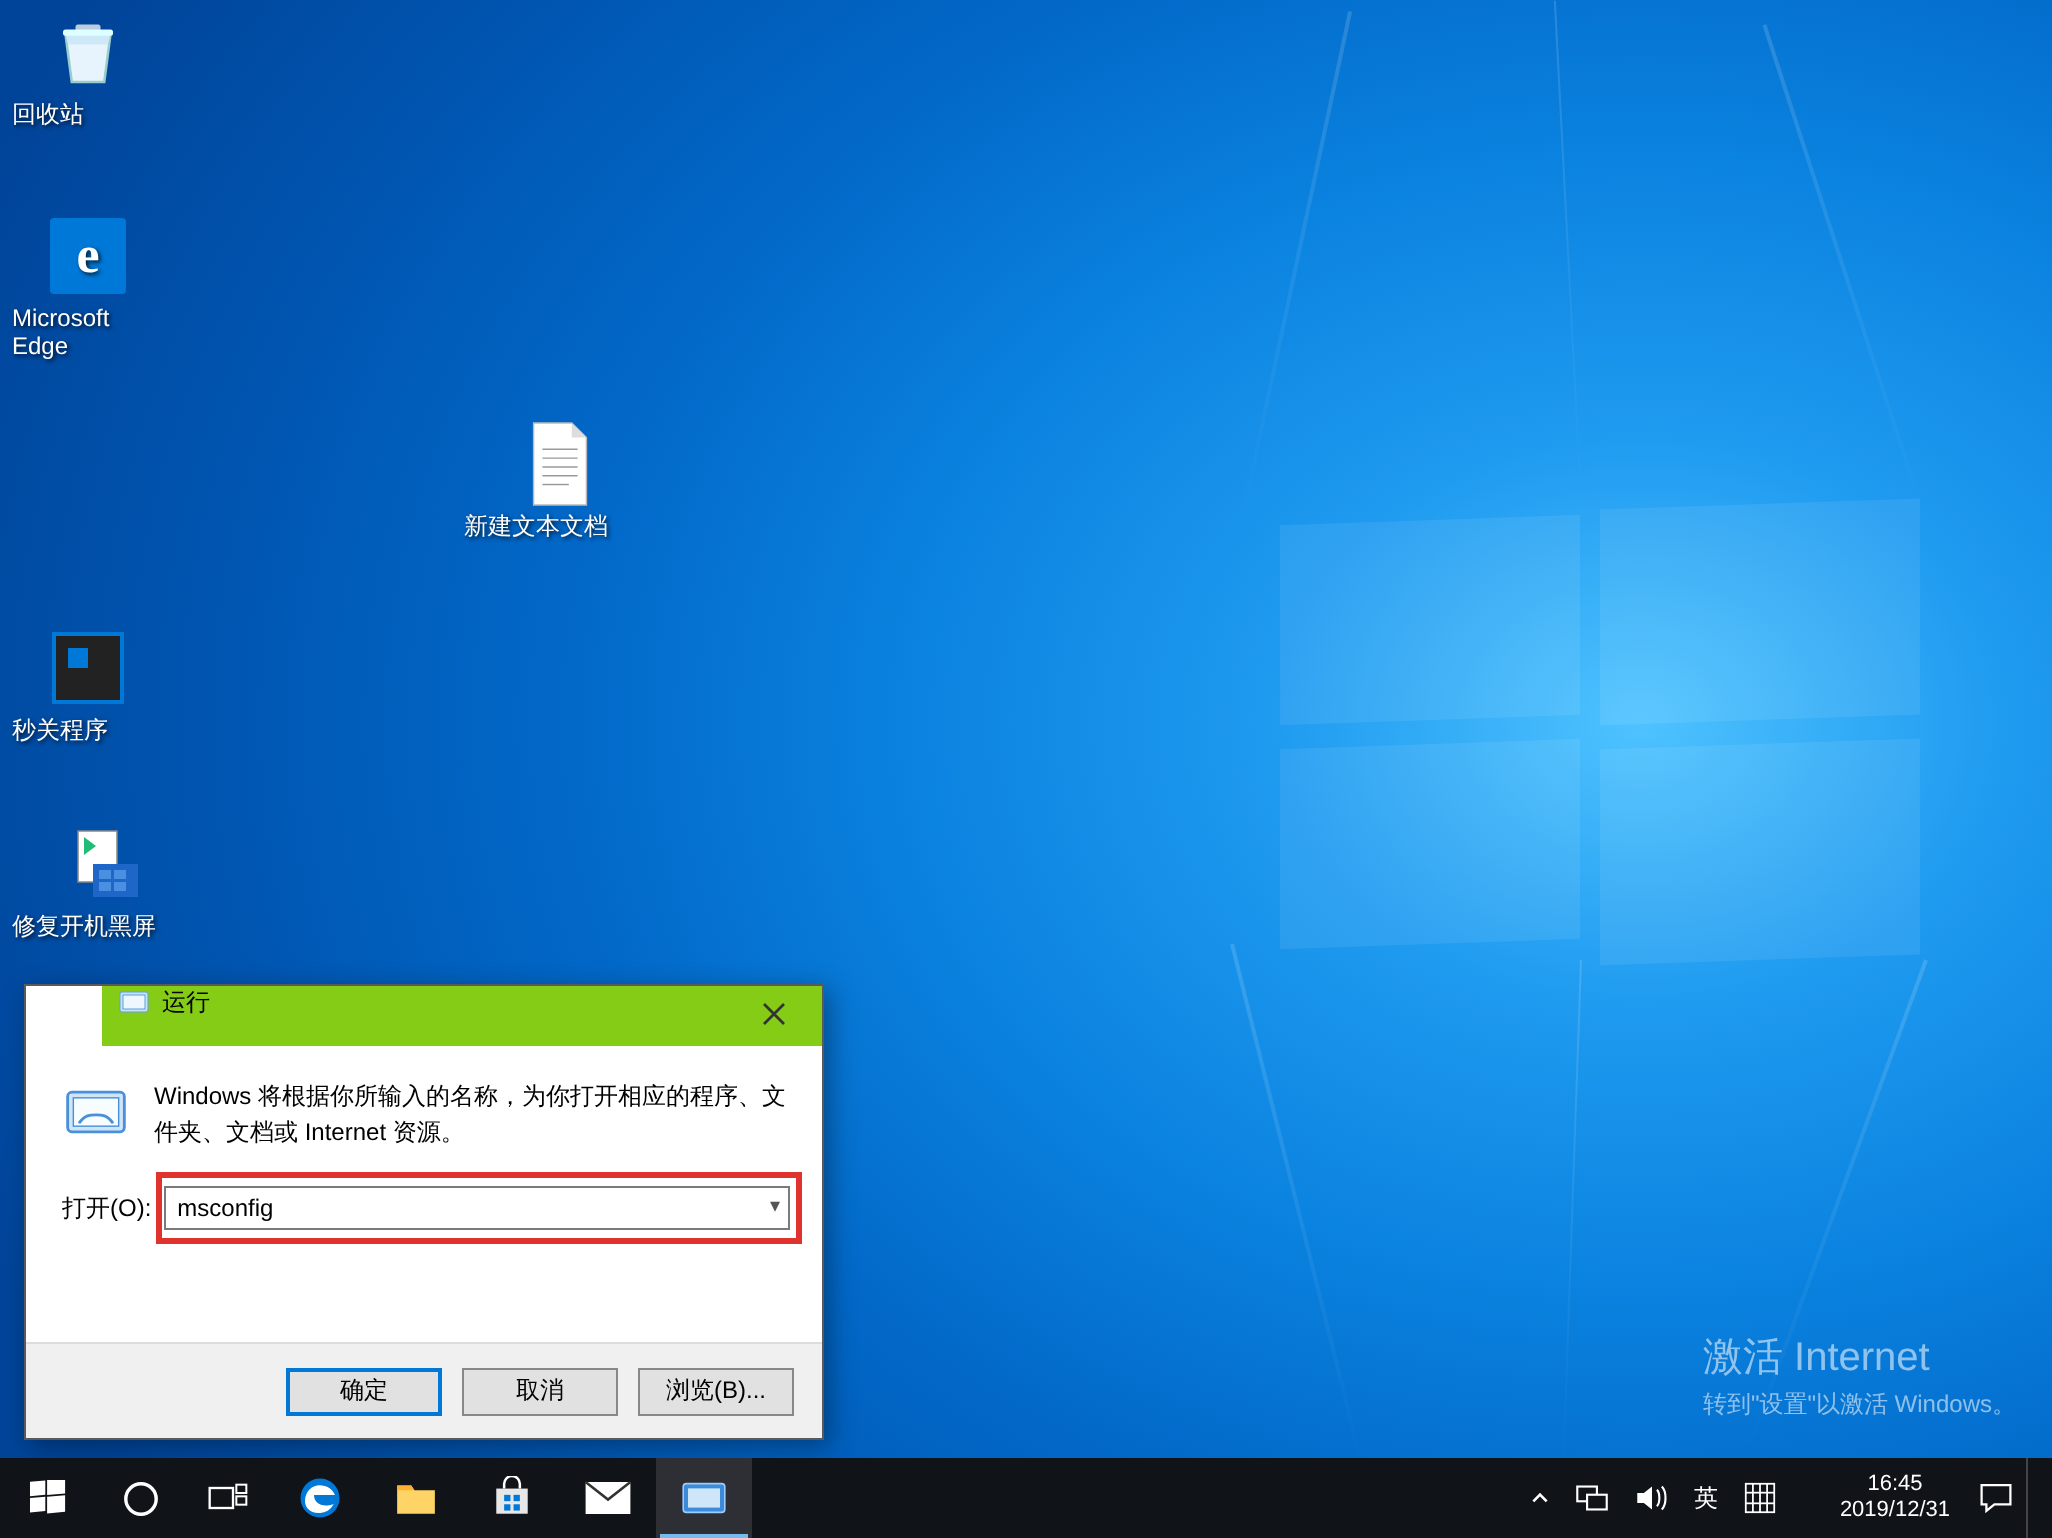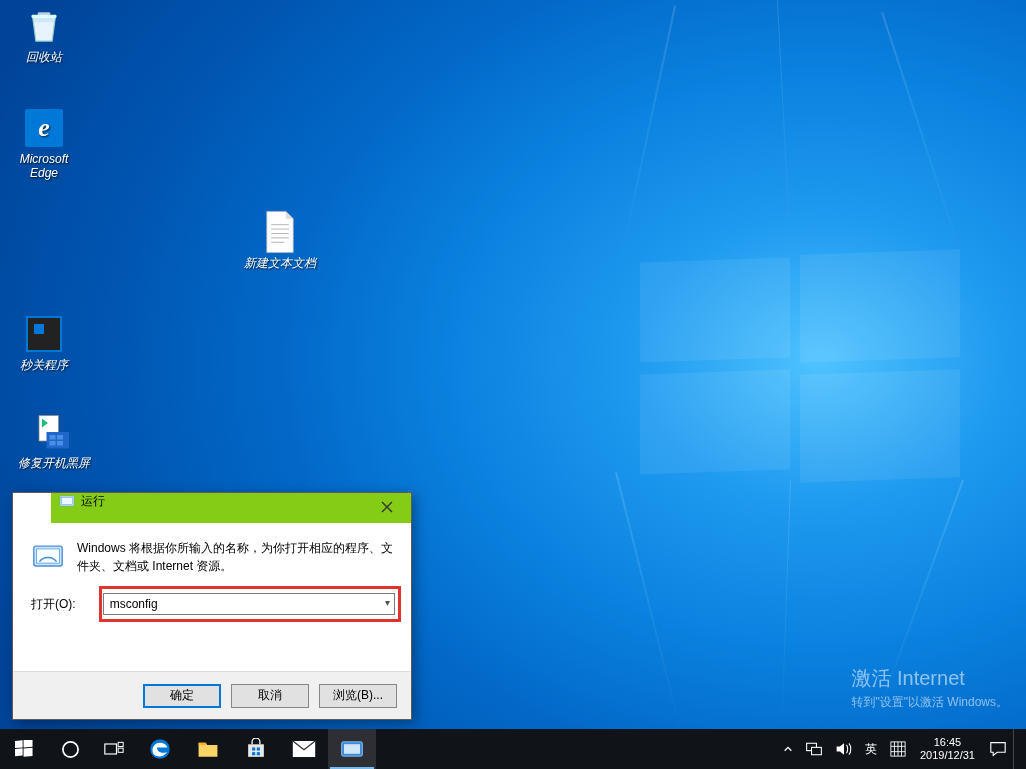--- a/index.html
+++ b/index.html
@@ -18,21 +18,21 @@
 .pane.p4 { left:800px; top:372px; width:160px; height:108px; transform:skewY(-2deg);}
 .ray { position:absolute; background:linear-gradient(180deg, rgba(255,255,255,0.15), rgba(255,255,255,0)); }
 .ray.r1 { left:620px; top:0; width:2px; height:260px; transform:rotate(12deg); transform-origin:bottom;}
 .ray.r2 { left:790px; top:0; width:1px; height:250px; transform:rotate(-3deg); transform-origin:bottom;}
 .ray.r3 { left:960px; top:0; width:2px; height:255px; transform:rotate(-18deg); transform-origin:bottom;}
 .ray.r4 { left:615px; top:472px; width:2px; height:270px; transform:rotate(-14deg); transform-origin:top;}
 .ray.r5 { left:790px; top:480px; width:1px; height:260px; transform:rotate(2deg); transform-origin:top;}
 .ray.r6 { left:962px; top:480px; width:2px; height:260px; transform:rotate(20deg); transform-origin:top;}
 
 
-.dicon { position:absolute; width:76px; text-align:center; color:#fff; font-size:12px; text-shadow:1px 1px 2px rgba(0,0,0,0.8); cursor:pointer;font-style:italic;}
+.dicon { position:absolute; width:76px; color:#fff; font-size:12px; text-shadow:1px 1px 2px rgba(0,0,0,0.8); cursor:pointer;}
 .dicon .gl { width:44px; height:40px; margin:0 auto 4px; display:flex; align-items:center; justify-content:center;}
 .dicon .lbl { line-height:14px; word-break:keep-all;}
 
 .recycle svg { width:40px; height:40px;}
 .edge-sq { width:38px; height:38px; background:#0078d7; display:flex; align-items:center; justify-content:center; color:#fff; font-size:26px; font-weight:bold; font-family:"Segoe UI"; border-radius:2px;}
 .pc svg { width:42px; height:36px;}
 .txtdoc svg{width:36px;height:44px;}
 .shutoff{width:36px;height:36px;background:#222;border:2px solid #0078d7;position:relative;}
 .shutoff::after{content:"";position:absolute;left:6px;top:6px;width:10px;height:10px;background:#0078d7;}
 .fixblk svg{width:36px;height:36px;}
@@ -51,21 +51,21 @@
 .run .titlebar { height:30px; display:flex; align-items:flex-start; padding:0 2px 0 8px; background:#84cc16;margin-left:38px;}
 .run .titlebar .ricon{width:16px;height:16px;margin-right:6px;}
 .run .titlebar .ttl{flex:1;}
 .run .titlebar .close{width:44px;height:28px;display:flex;align-items:center;justify-content:center;cursor:pointer;}
 .run .body{padding:16px 16px 22px 18px;}
 .run .msg{display:flex;gap:12px;align-items:flex-start;margin-bottom:18px;}
 .run .msg .bicon{width:34px;height:34px;flex:none;}
 .run .msg .txt{font-size:12px;line-height:18px;}
 .run .openrow{display:flex;align-items:center;gap:6px;position:relative;}
 .run .openrow label{font-size:12px;}
-.run .inputwrap{flex:1;position:relative;margin-left:21px;}
+.run .inputwrap{flex:1;position:relative;}
 .run .inputwrap .redbox{position:absolute;left:-4px;top:-7px;right:-6px;bottom:-7px;border:3px solid #e1332d;pointer-events:none;}
 .run .cb{width:100%;height:22px;border:1px solid #7a7a7a;background:#fff;display:flex;align-items:center;padding:0 20px 0 6px;position:relative;}
 .run .cb .val{font-size:12px;}
 .run .cb .chev{position:absolute;right:4px;top:3px;font-size:10px;color:#555;}
 .run .btns{background:#f0f0f0;border-top:1px solid #dcdcdc;height:48px;display:flex;align-items:center;justify-content:flex-end;gap:10px;padding:0 14px;position:absolute;left:0;right:0;bottom:0;}
 .run .btn{width:78px;height:24px;border:1px solid #888;background:#e1e1e1;font-size:12px;display:flex;align-items:center;justify-content:center;cursor:pointer;}
 .run .btn.default{border:2px solid #0078d7;background:#e1e1e1;margin-left:48px;}
 
 
 .taskbar{position:absolute;left:0;right:0;bottom:0;height:40px;background:#101318;display:flex;align-items:stretch;color:#fff;}
@@ -74,21 +74,21 @@
 .search{flex:0 0 292px;background:#fff;display:flex;align-items:center;color:#666;padding:0 10px;gap:10px;cursor:text;}
 .search .sicon{width:16px;height:16px;flex:none;}
 .search .ph{font-size:13px;}
 .cortana{width:44px;}
 .taskview{width:44px;}
 .app{width:48px;position:relative;}
 .app.active::after{content:"";position:absolute;left:2px;right:2px;bottom:0;height:2px;background:#76b9ed;}
 .app.active{background:rgba(255,255,255,0.12);}
 .tray{margin-left:auto;display:flex;align-items:center;}
 .tray .titem{padding:0 6px;height:40px;display:flex;align-items:center;justify-content:center;cursor:pointer;font-size:12px;}
-.tray .clock{flex-direction:column;font-size:11px;line-height:13px;text-align:center;padding:0 8px;}
+.tray .clock{flex-direction:column;font-size:11px;line-height:13px;text-align:center;padding:0 8px;margin-left:18px;}
 .tray .showdt{width:6px;border-left:1px solid #444;}
 .tray .ime{font-size:12px;letter-spacing:1px;}
 .tray .chev{font-size:10px;}
 </style>
 </head>
 <body>
 
 <div class="desktop">
 
   <div class="pane p1"></div>

